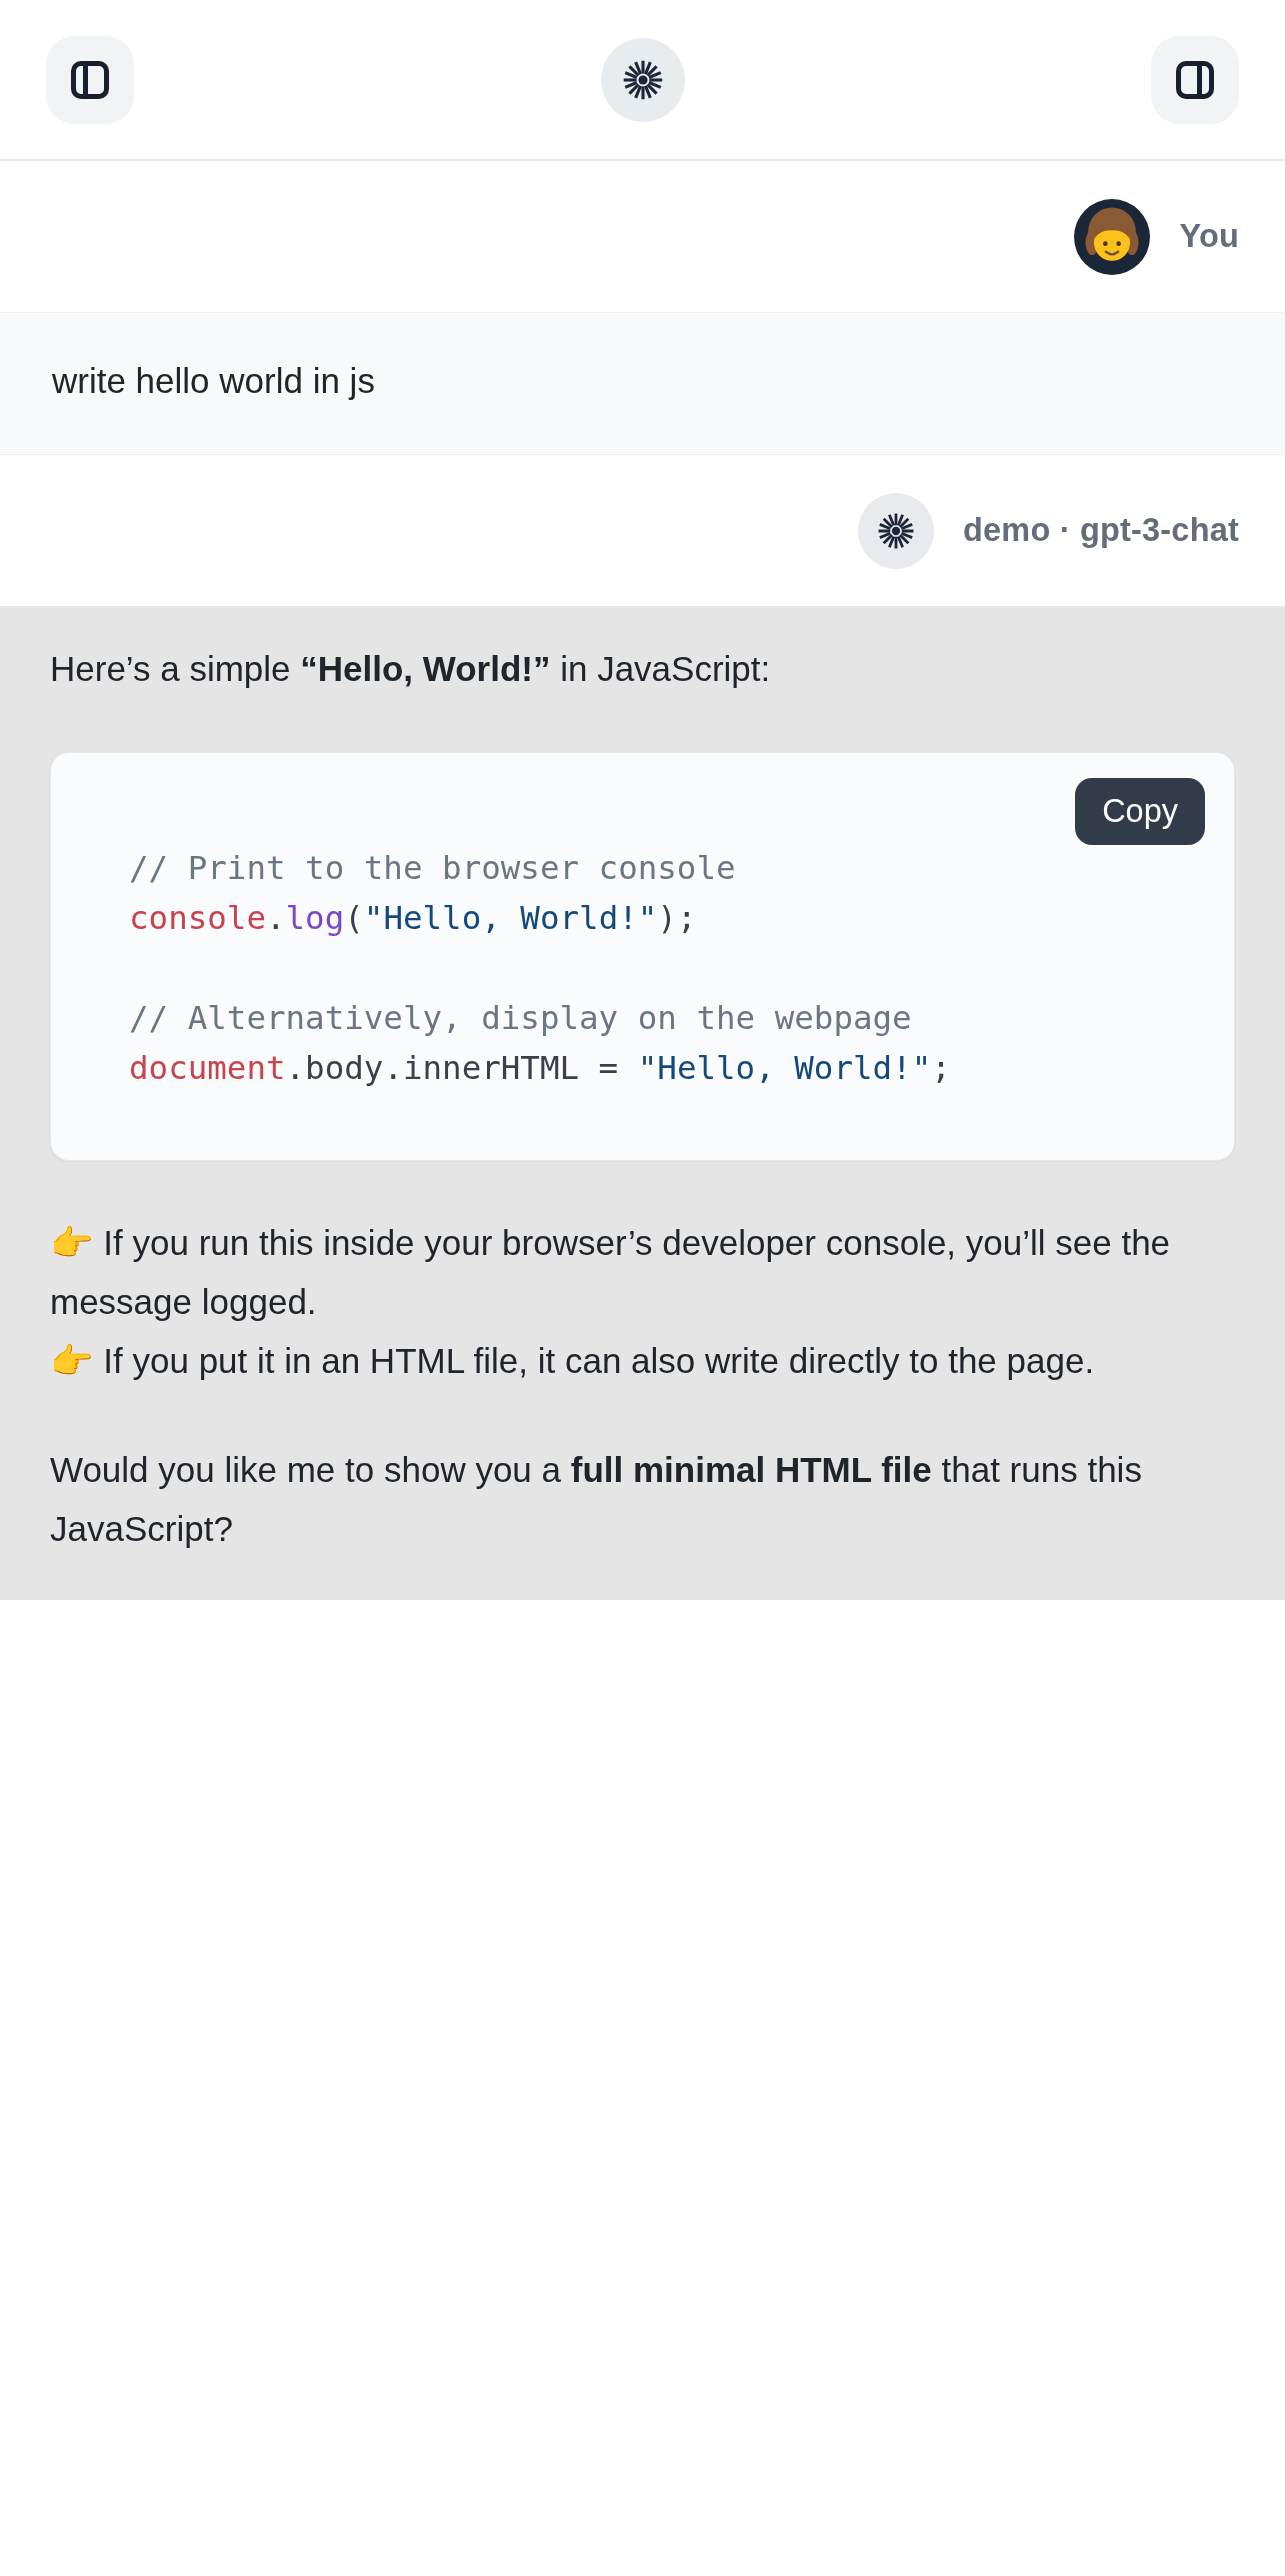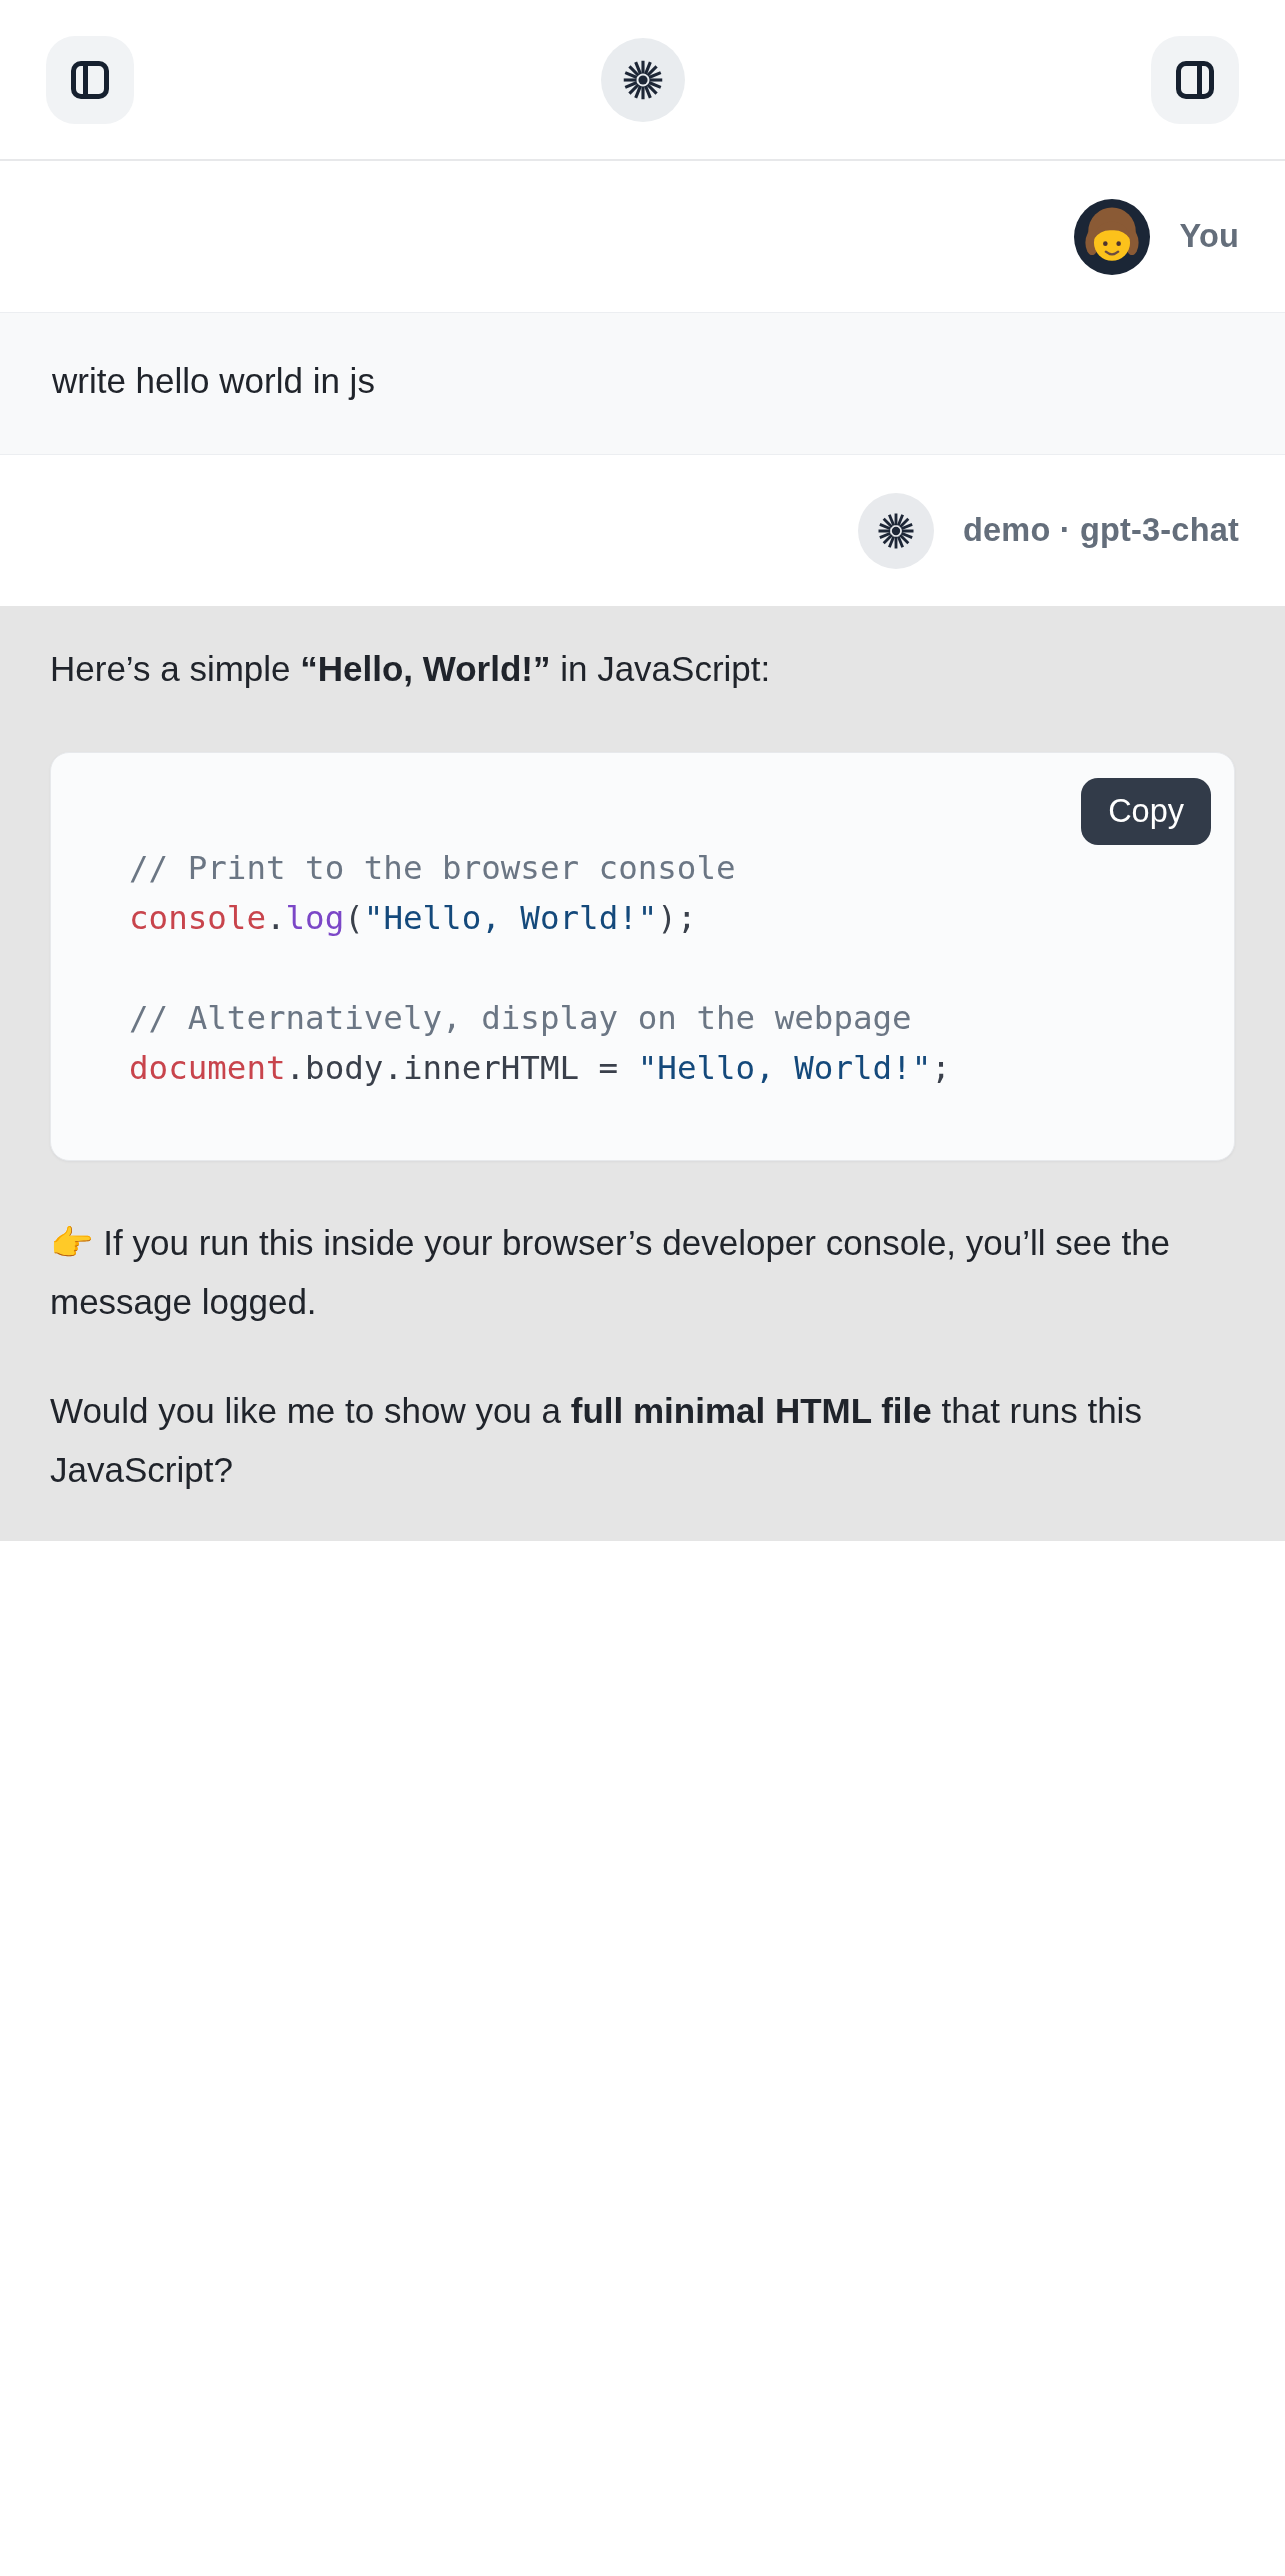--- a/index.html
+++ b/index.html
@@ -45,21 +45,21 @@
   .intro{margin-bottom:54px !important;}
   strong{font-weight:700;}
   
   .code-card{
     position:relative;height:409px;
     background:#fafbfc;border:1.9px solid #e7e9ec;border-radius:19px;
     box-shadow:0 1px 2.9px rgba(15,23,42,.05);
     overflow:hidden;
   }
   .copy-btn{
-    position:absolute;top:25px;right:23px;border:none;cursor:pointer;
+    position:absolute;top:25px;right:29px;border:none;cursor:pointer;
     background:#323b49;color:#ffffff;border-radius:17px;
     font-family:"Liberation Sans",sans-serif;font-size:32.5px;line-height:1;
     padding:17px 27px;
   }
   .code-card pre{
     margin:0;padding:90px 38px 0 78px;
     font-family:"DejaVu Sans Mono","Liberation Mono",monospace;
     font-size:32.5px;line-height:50px;white-space:pre;
   }
   .tok-comment{color:#6b7684;}
@@ -187,21 +187,21 @@
       <div class="code-card">
         <button class="copy-btn">Copy</button>
         <pre><span class="tok-comment">// Print to the browser console</span>
 <span class="tok-variable">console</span><span class="tok-plain">.</span><span class="tok-function">log</span><span class="tok-plain">(</span><span class="tok-string">"Hello, World!"</span><span class="tok-plain">);</span>
 
 <span class="tok-comment">// Alternatively, display on the webpage</span>
 <span class="tok-variable">document</span><span class="tok-plain">.body.innerHTML = </span><span class="tok-string">"Hello, World!"</span><span class="tok-plain">;</span>
 </pre>
       </div>
 
-      <p class="tips"><span>👉 If you run this inside your browser’s developer console, you’ll see the message logged.</span><br></p>
+      <p class="tips"><span>👉 If you run this inside your browser’s developer console, you’ll see the message logged.</span><br><span>👉 If you put it in an HTML file, it can also write directly to the page.</span></p>
 
       <p class="closing"><span>Would you like me to show you a </span><strong>full minimal HTML file</strong><span> that runs this JavaScript?</span></p>
     </div>
   </section>
 
   <div class="spacer"></div>
 
 
 </div>
 

